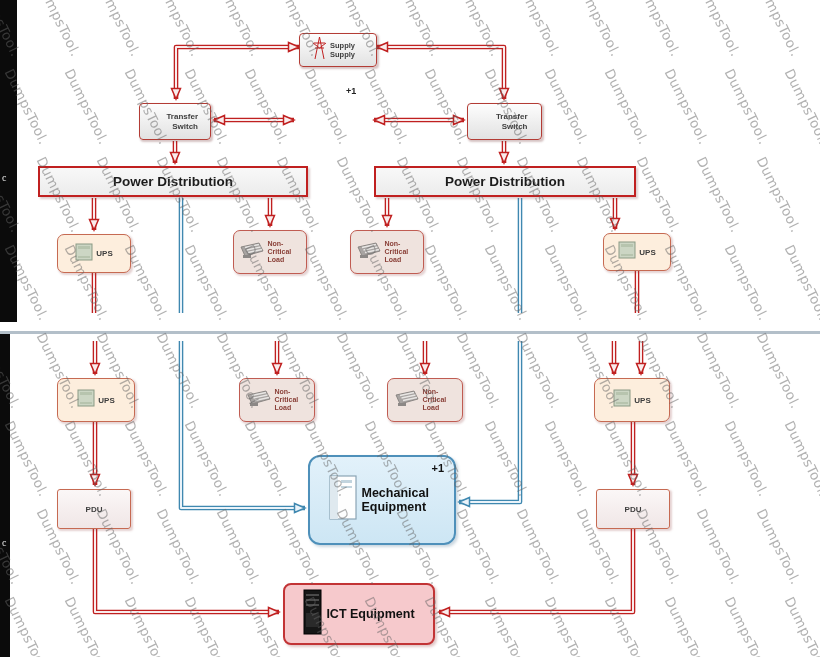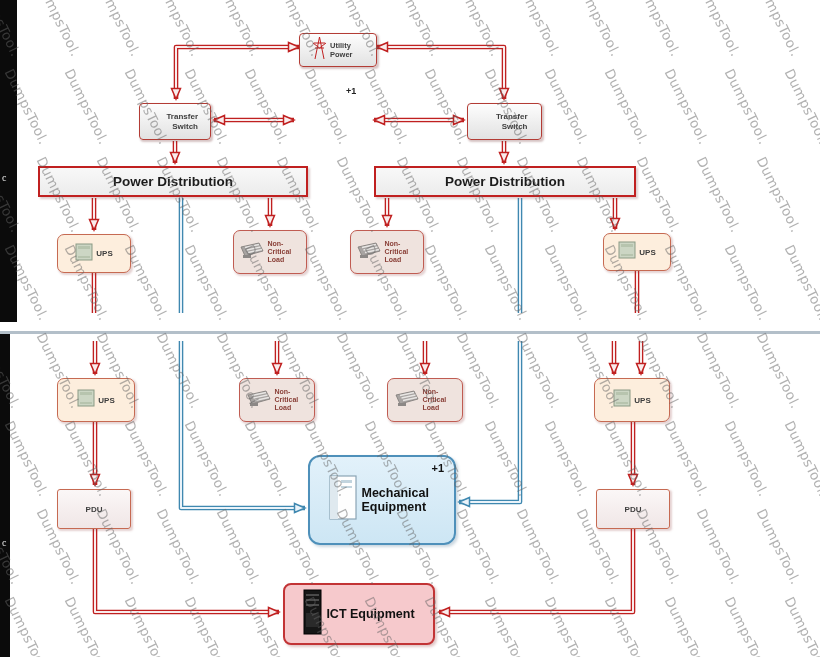--- a/index.html
+++ b/index.html
@@ -134,21 +134,21 @@
         <path class="bi" d="M520,341 V502 H459" marker-end="url(#mb)"></path>
     </g>
   </svg>
 
   <div class="node gray" style="left:299px;top:33px;width:78px;height:34px">
     <span>
       <svg width="15" height="24" viewBox="0 0 15 24">
         <path d="M7.5,1 L3,23 M7.5,1 L12,23 M2,7 H13 M3,12 H12 M1,7 L7.5,12 M14,7 L7.5,12" stroke="#c02020" stroke-width="1" fill="none"></path>
       </svg>
     </span>
-    <span class="lbl sm">Utility Power</span>
+    <span class="lbl sm">Supply Supply</span>
   </div>
 
   <div class="node gray" style="left:139px;top:103px;width:72px;height:37px">
     <span class="lbl md">Transfer Switch</span>
   </div>
 
   <span class="plus1-backup">+1</span>
 
   <div class="node gray" style="left:467px;top:103px;width:75px;height:37px">
     <span class="lbl md">Transfer Switch</span>

